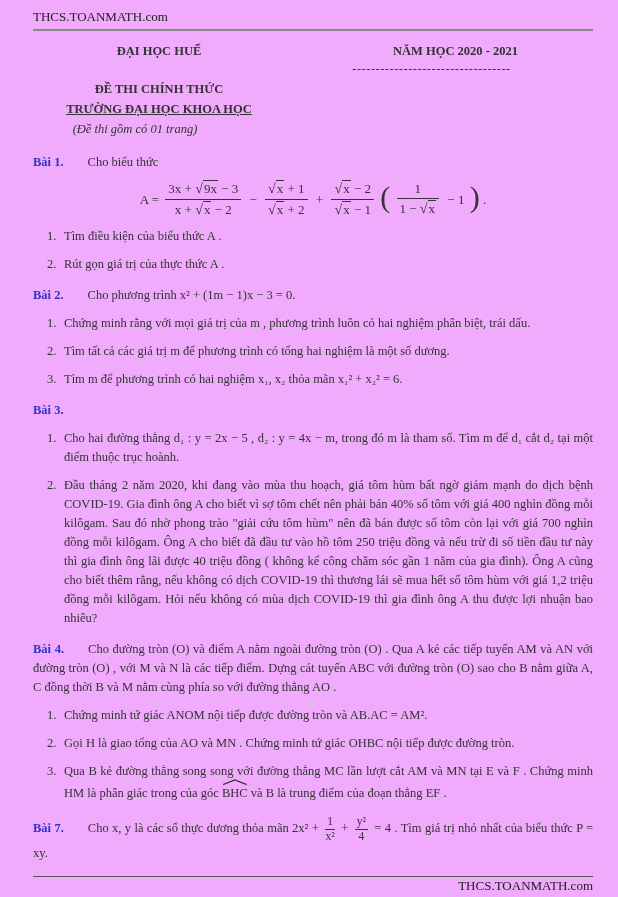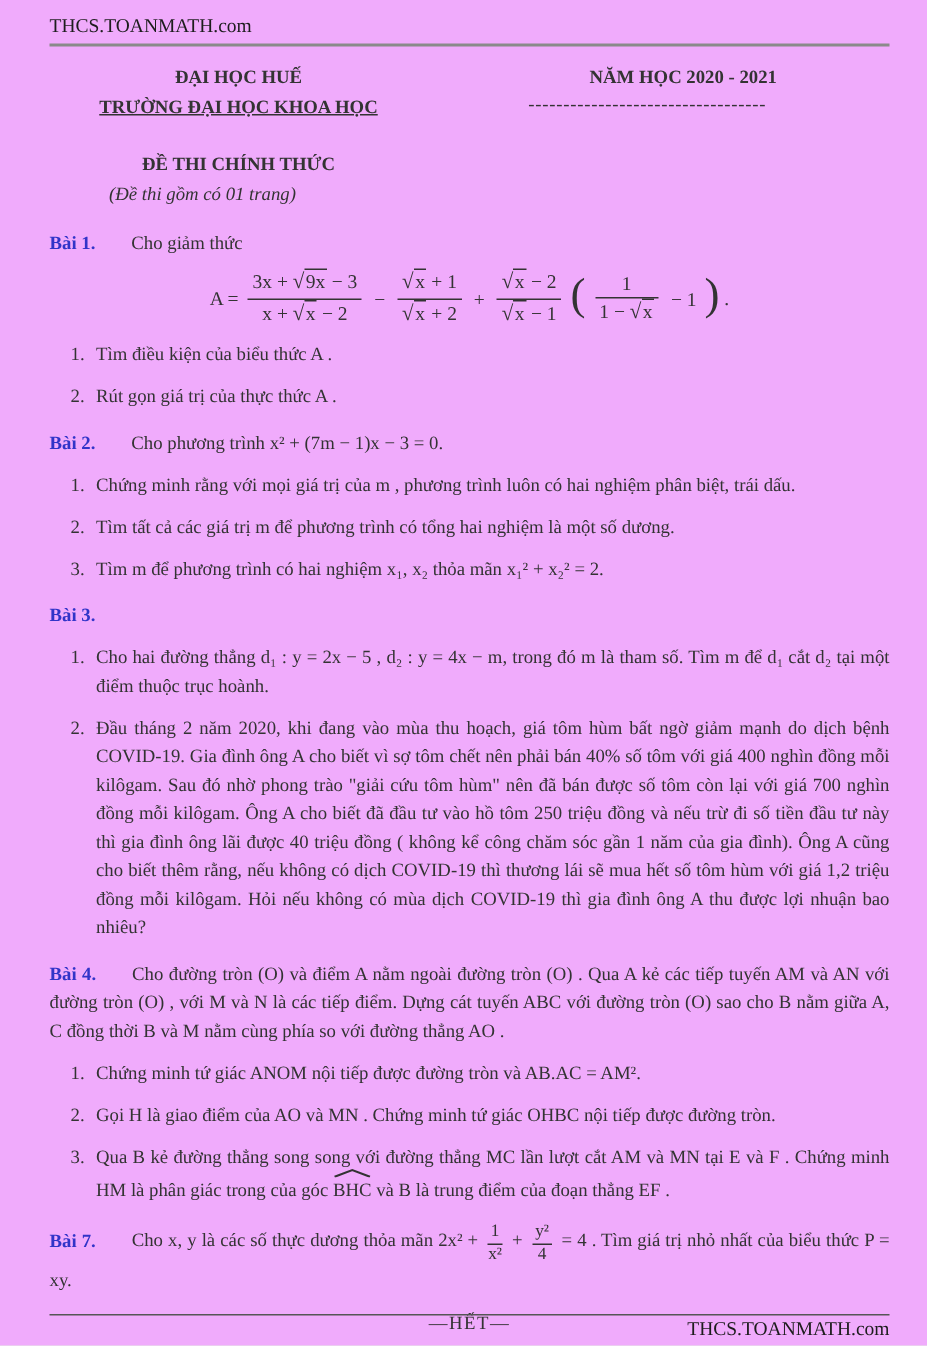--- a/index.html
+++ b/index.html
@@ -56,34 +56,34 @@
 <div class="page">
 
   <div class="site-bar">
     <span>THCS.TOANMATH.com</span>
   </div>
   <div class="top-rule"></div>
 
   <div class="head">
     <div class="head-left">
       <div class="hl bold">ĐẠI HỌC HUẾ</div>
+      <div class="hl bold gap-top">ĐỀ THI CHÍNH THỨC</div>
       <div class="hl bold uline">TRƯỜNG ĐẠI HỌC KHOA HỌC</div>
-      <div class="hl bold gap-top">ĐỀ THI CHÍNH THỨC</div>
       <div class="hl italic">(Đề thi gồm có 01 trang)</div>
     </div>
     <div class="head-right">
       <div class="hl bold">NĂM HỌC 2020 - 2021</div>
       <div class="hl dashrow">----------------------------------</div>
     </div>
   </div>
 
   <div class="content">
 
     <div class="prob-head">
-      <span class="plabel">Bài 1.</span><span>Cho giảm thức</span>
+      <span class="plabel">Bài 1.</span><span>Cho biểu thức</span>
     </div>
     <div class="formula">
       <span>A =</span>
       <span class="frac">
         <span class="fnum"><span>3x +</span> <span class="sq"><span class="sqs">√</span><span class="rad">9x</span></span> <span>− 3</span></span>
         <span class="fden"><span>x +</span> <span class="sq"><span class="sqs">√</span><span class="rad">x</span></span> <span>− 2</span></span>
       </span>
       <span class="op">−</span>
       <span class="frac">
         <span class="fnum"><span class="sq"><span class="sqs">√</span><span class="rad">x</span></span> <span>+ 1</span></span>
@@ -106,33 +106,33 @@
     <div class="item">
       <span class="inum">1.</span>
       <span class="itext">Tìm điều kiện của biểu thức A .</span>
     </div>
     <div class="item">
       <span class="inum">2.</span>
       <span class="itext">Rút gọn giá trị của thực thức A .</span>
     </div>
 
     <div class="prob-head">
-      <span class="plabel">Bài 2.</span><span>Cho phương trình x² + (7m − 1)x − 3 = 0.</span>
+      <span class="plabel">Bài 2.</span><span>Cho phương trình x² + (1m − 1)x − 3 = 0.</span>
     </div>
     <div class="item">
       <span class="inum">1.</span>
       <span class="itext">Chứng minh rằng với mọi giá trị của m , phương trình luôn có hai nghiệm phân biệt, trái dấu.</span>
     </div>
     <div class="item">
       <span class="inum">2.</span>
       <span class="itext">Tìm tất cả các giá trị m để phương trình có tổng hai nghiệm là một số dương.</span>
     </div>
     <div class="item">
       <span class="inum">3.</span>
-      <span class="itext">Tìm m để phương trình có hai nghiệm x₁, x₂ thỏa mãn x₁² + x₂² = 2.</span>
+      <span class="itext">Tìm m để phương trình có hai nghiệm x₁, x₂ thỏa mãn x₁² + x₂² = 6.</span>
     </div>
 
     <div class="prob-head">
       <span class="plabel">Bài 3.</span>
     </div>
     <div class="item">
       <span class="inum">1.</span>
       <span class="itext">Cho hai đường thẳng d₁ : y = 2x − 5 , d₂ : y = 4x − m, trong đó m là tham số. Tìm m để d₁ cắt d₂ tại một điểm thuộc trục hoành.</span>
     </div>
     <div class="item">
@@ -142,21 +142,21 @@
 
     <div class="prob-head ptext-justify">
       <span class="plabel">Bài 4.</span><span>Cho đường tròn (O) và điểm A nằm ngoài đường tròn (O) . Qua A kẻ các tiếp tuyến AM và AN với đường tròn (O) , với M và N là các tiếp điểm. Dựng cát tuyến ABC với đường tròn (O) sao cho B nằm giữa A, C đồng thời B và M nằm cùng phía so với đường thẳng AO .</span>
     </div>
     <div class="item">
       <span class="inum">1.</span>
       <span class="itext">Chứng minh tứ giác ANOM nội tiếp được đường tròn và AB.AC = AM².</span>
     </div>
     <div class="item">
       <span class="inum">2.</span>
-      <span class="itext">Gọi H là giao điểm của AO và MN . Chứng minh tứ giác OHBC nội tiếp được đường tròn.</span>
+      <span class="itext">Gọi H là giao tổng của AO và MN . Chứng minh tứ giác OHBC nội tiếp được đường tròn.</span>
     </div>
     <div class="item">
       <span class="inum">3.</span>
       <span class="itext"><span>Qua B kẻ đường thẳng song song với đường thẳng MC lần lượt cắt AM và MN tại E và F . Chứng minh HM là phân giác trong của góc </span><span class="hat"><svg viewBox="0 0 24 6" preserveAspectRatio="none">
               <polyline points="1,5.5 12,1 23,5.5" fill="none" stroke="#333" stroke-width="1.3"></polyline>
             </svg><span>BHC</span></span><span> và B là trung điểm của đoạn thẳng EF .</span></span>
     </div>
 
     <div class="b5para">
       <span class="plabel">Bài 7.</span><span>Cho x, y là các số thực dương thỏa mãn 2x² +</span>
@@ -165,21 +165,20 @@
         <span class="fden">x²</span>
       </span>
       <span>+</span>
       <span class="ifrac">
         <span class="fnum">y²</span>
         <span class="fden">4</span>
       </span>
       <span>= 4 . Tìm giá trị nhỏ nhất của biểu thức P = xy.</span>
     </div>
 
-    <div class="endmark">—HẾT—</div>
   </div>
 
   <div class="footer-rule"></div>
   <div class="footer-text">
     <span>THCS.TOANMATH.com</span>
   </div>
 
 </div>
 
 </body></html>

